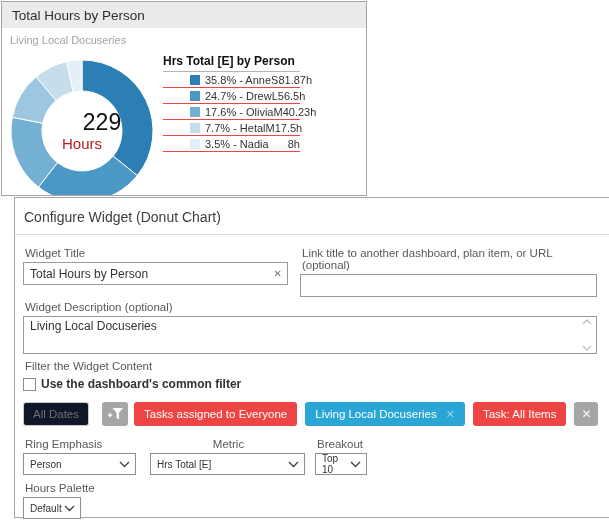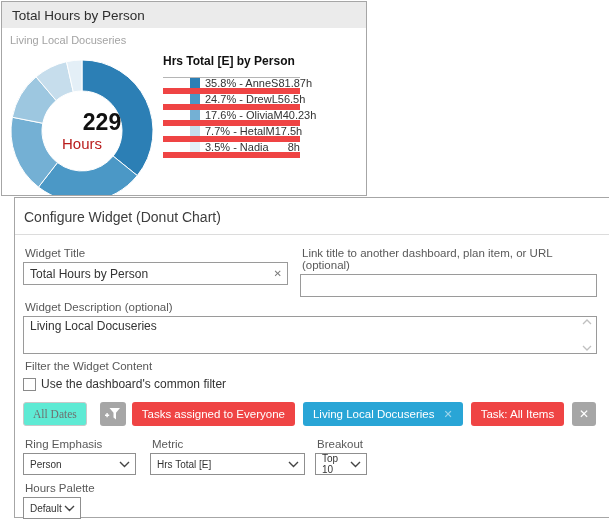--- a/index.html
+++ b/index.html
@@ -9,27 +9,27 @@
 
   
   .widget-card { position:absolute; left:1px; top:1px; width:366px; height:195px;
     border:1px solid #a6a6a6; background:#fff; overflow:hidden; z-index:1; }
   .widget-header { height:26px; background:#ebebeb; display:flex; align-items:center;
     padding:0 10px; font-size:13.5px; color:#2e2e2e; }
   .widget-subtitle { position:absolute; left:8px; top:32px; font-size:11px; color:#a3a3a3; }
   .donut-wrap { position:absolute; left:5px; top:54px; width:150px; height:150px; }
   .donut-center { position:absolute; inset:0; display:flex; flex-direction:column;
     align-items:center; justify-content:center; pointer-events:none; }
-  .center-value { font-size:23px; font-weight:bold; color:#111; line-height:1.05;margin-left:40px; }
+  .center-value { font-size:23px; font-weight:normal; color:#111; line-height:1.05;margin-left:40px; }
   .center-label { font-size:15px; color:#b91c1c; }
   .legend { position:absolute; left:161px; top:52px; width:137px; }
   .legend-title { font-size:12px; font-weight:bold; color:#111;
-    border-bottom:1px solid #b5b5b5; padding-bottom:9px; }
+    border-bottom:1px solid #b5b5b5; padding-bottom:3px; }
   .legend-row { display:flex; align-items:center; height:16px;
-    border-bottom:6px solid #ef4444; font-size:11px; color:#333;padding-left:27px; }
+    border-bottom:1px solid #ef4444; font-size:11px; color:#333;padding-left:27px; }
   .legend-swatch { width:10px; height:10px; margin-right:5px; flex:none; }
   .legend-name { flex:1; white-space:nowrap; }
   .legend-hours { white-space:nowrap; text-align:right; }
 
   
   .dialog { position:absolute; left:14px; top:197px; width:600px; height:321px;
     border:1px solid #a6a6a6; background:#fff; z-index:2; }
   .dialog-title { font-size:14px; color:#3d3d3d; padding:11px 9px 9px;
     border-bottom:1px solid #dcdcdc; }
   .dialog-body { padding:6px 8px 0; }
@@ -43,39 +43,39 @@
   .text-input.empty { padding-right:6px; }
   .clear-x { position:absolute; right:5px; top:5px; font-size:10px; color:#7a7a7a;
     cursor:pointer; line-height:1.2; }
   .textarea { position:relative; margin:3px 0 0 0; height:38px; border:1px solid #9a9a9a;
     background:#fff; font-size:12px; color:#333; padding:2px 20px 0 6px; margin-right:8px; }
   .ta-scroll { position:absolute; right:2px; top:2px; bottom:2px; width:14px;
     display:flex; flex-direction:column; justify-content:space-between; align-items:center; }
 
   .checkbox-row { display:flex; align-items:center; margin-top:5px; }
   .checkbox { width:13px; height:13px; border:1px solid #8a8a8a; background:#fff; flex:none; }
-  .checkbox-label { font-size:12px; color:#333; margin-left:5px; }
+  .checkbox-label { font-size:12px; color:#333; margin-left:5px;font-weight:bold; }
 
   .chips-row { display:flex; align-items:center; margin-top:11px; height:24px; }
   .date-button { height:24px; display:flex; align-items:center; padding:0 9px;
-    background:#5eead4; border:1px solid #c9c9c9; border-radius:3px;
-    font-size:11.5px; color:#6f6f6f; margin-right:13px; cursor:pointer;font-family:Liberation Serif, serif; }
+    background:#0f172a; border:1px solid #c9c9c9; border-radius:3px;
+    font-size:11.5px; color:#6f6f6f; margin-right:13px; cursor:pointer; }
   .funnel-button { height:24px; width:26px; background:#a6a6a6; border-radius:3px;
     display:flex; align-items:center; justify-content:center; margin-right:6px; cursor:pointer; }
   .chip { height:24px; display:flex; align-items:center; padding:0 10px;
     background:#ef4444; border-radius:3px; color:#fff; font-size:11.5px;
     margin-right:8px; white-space:nowrap; cursor:pointer; }
   .chip.active { background:#29a5d6; }
   .chip .chip-x { margin-left:9px; color:rgba(255,255,255,.55); font-size:11px; }
   .x-button { height:24px; width:24px; background:#a6a6a6; border-radius:3px; color:#fff;
     display:flex; align-items:center; justify-content:center; font-size:12px; cursor:pointer; }
 
   .selects-row { display:flex; margin-top:8px; }
   .sel-col-1 { width:113px; margin-right:14px; }
-  .sel-col-2 { width:155px; margin-right:10px; }
+  .sel-col-2 { width:155px; margin-right:10px;text-align:center; }
   .sel-col-3 { width:52px; }
   .select { height:22px; border:1px solid #8f8f8f; background:#fff; display:flex;
     align-items:center; justify-content:space-between; padding:0 5px 0 6px;
     font-size:10px; color:#333; cursor:pointer; }
   .palette-block { margin-top:7px; width:58px; }
   .chev { flex:none; }
 </style>
 </head>
 <body>
 

